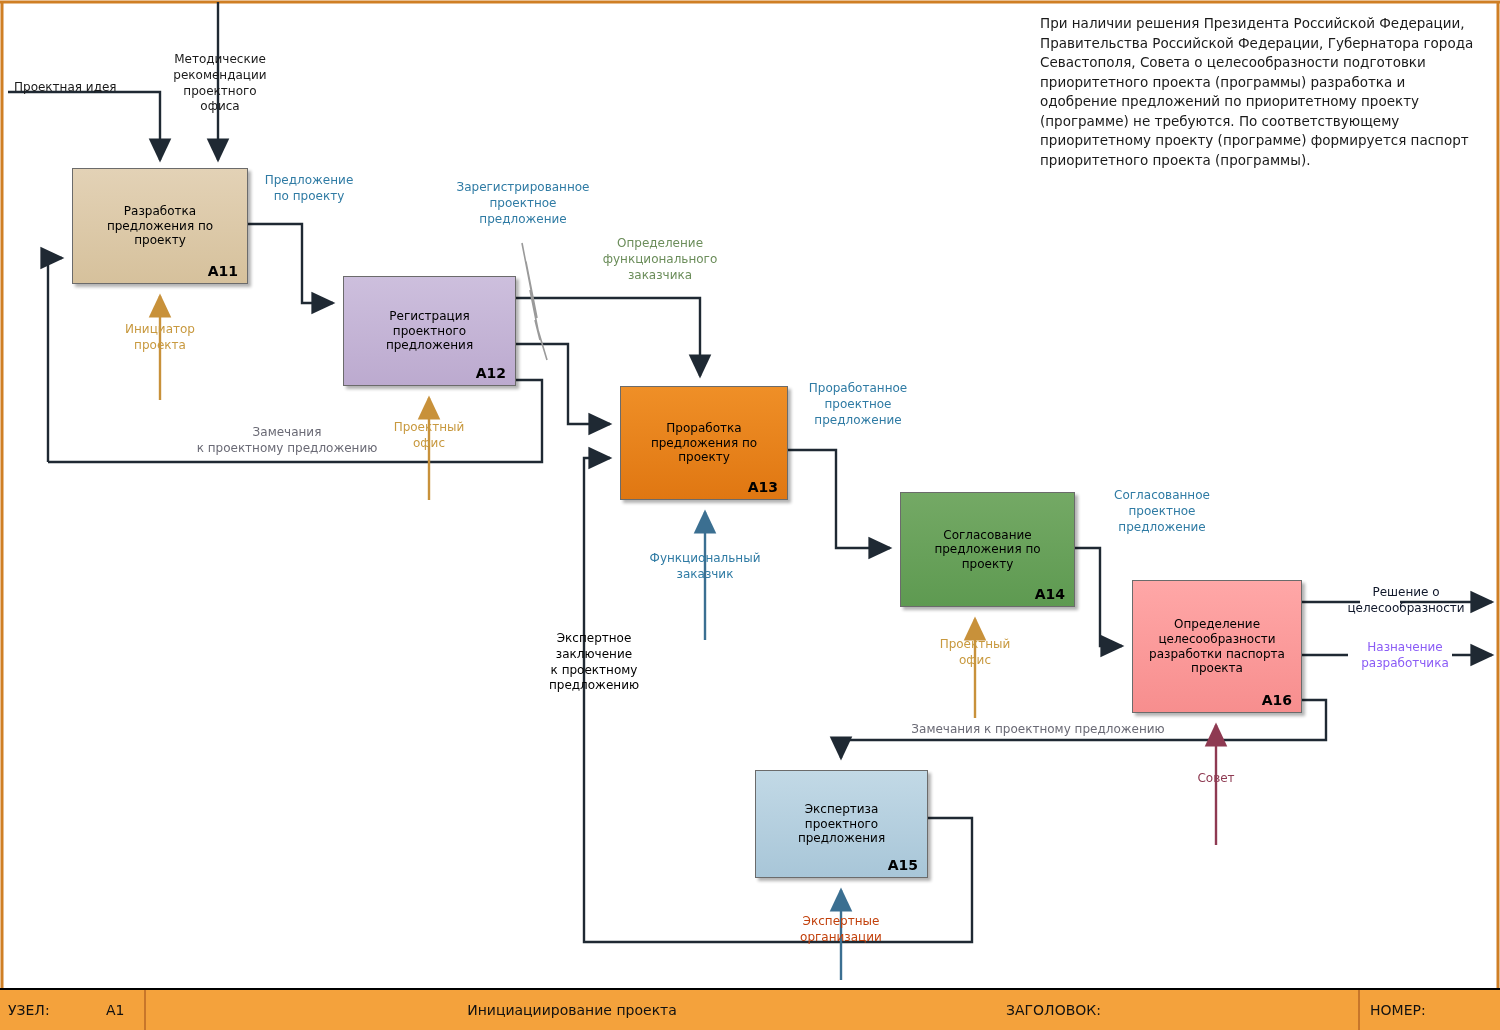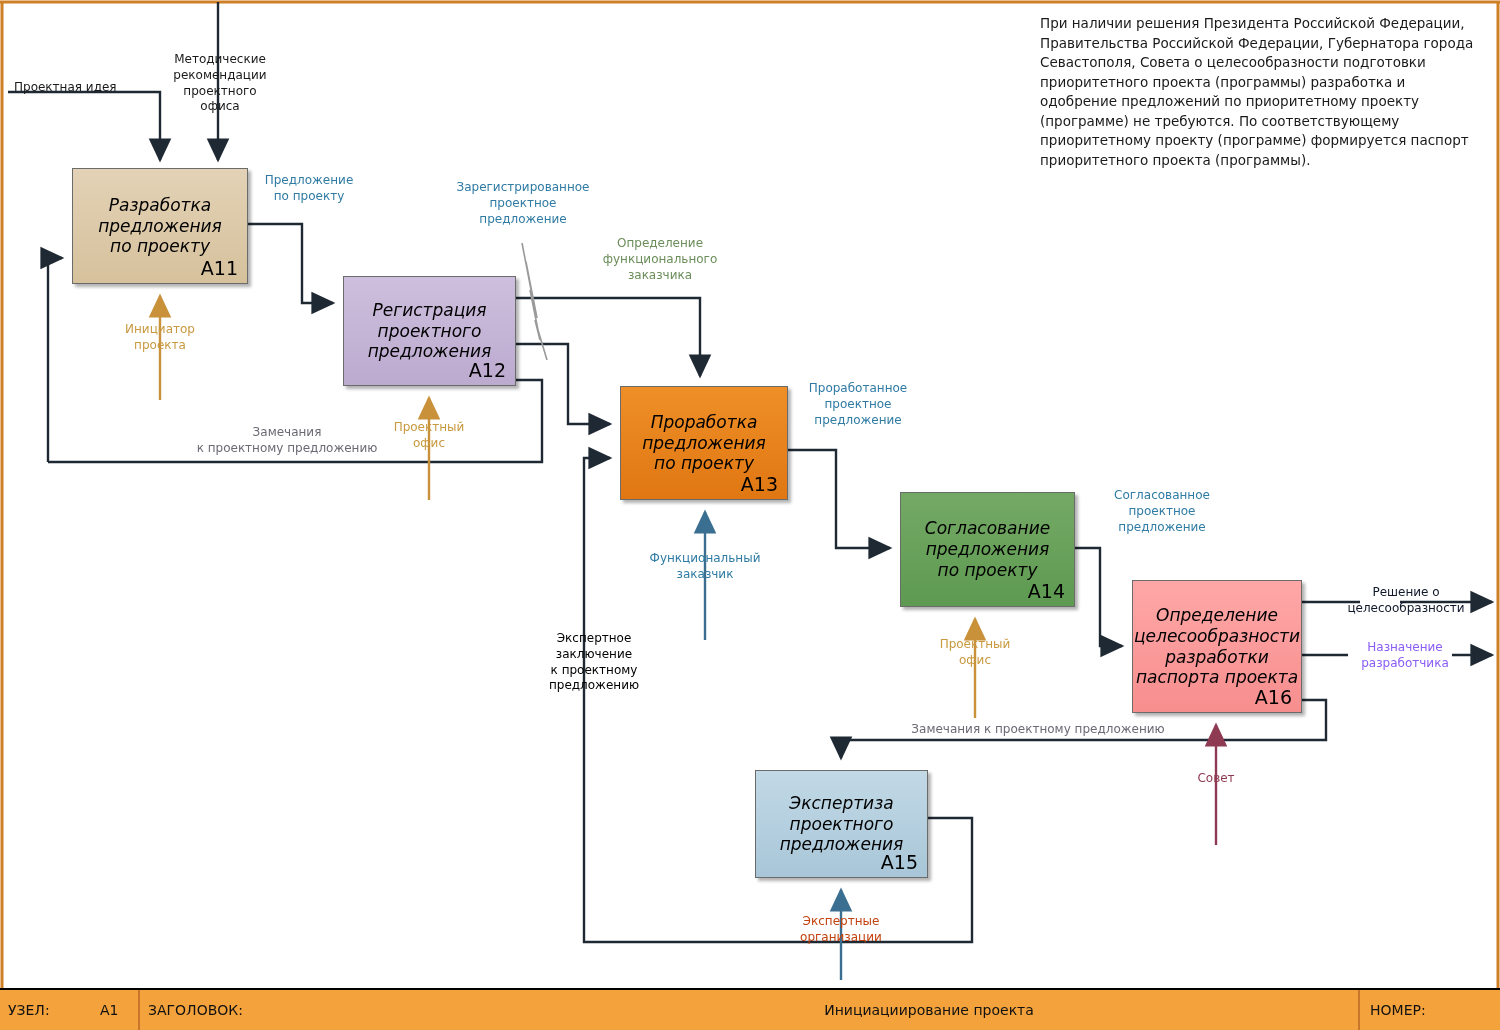--- a/index.html
+++ b/index.html
@@ -5,35 +5,35 @@
   html,body{margin:0;padding:0;background:#fff;}
   body{width:1500px;height:1030px;position:relative;overflow:hidden;
        font-family:"DejaVu Sans","Liberation Sans",sans-serif;}
   #canvas{position:absolute;inset:0;width:1500px;height:1030px;}
   svg#wires{position:absolute;left:0;top:0;width:1500px;height:1030px;pointer-events:none;}
 
   .box{position:absolute;box-sizing:border-box;border:1px solid #6b6b6b;
        box-shadow:3px 3px 3px rgba(0,0,0,0.30);
        display:flex;flex-direction:column;align-items:center;justify-content:center;
        text-align:center;color:#000;}
-  .box .title{font-size:17px;line-height:1.22;padding:0 16px;font-style:italic;}
-  .box .code{position:absolute;right:9px;bottom:4px;font-size:19px;}
+  .box .title{font-size:12px;line-height:1.22;padding:0 16px;}
+  .box .code{position:absolute;right:9px;bottom:4px;font-size:14px;font-weight:bold;}
 
   .lbl{position:absolute;font-size:12px;line-height:1.32;text-align:center;white-space:pre-line;}
 
   .note{position:absolute;font-size:13.5px;line-height:1.45;color:#1a1a1a;text-align:left;}
 
   
   #footer{position:absolute;left:0;bottom:0;width:1500px;height:40px;
           background:#f4a23c;border-top:2px solid #000000;display:flex;align-items:center;}
   #footer .cell{height:100%;display:flex;align-items:center;font-size:14px;color:#111;
                 box-sizing:border-box;}
   #footer .sep{width:2px;height:100%;background:#c8762a;}
   .f-uzel{padding-left:8px;width:100px;}
-  .f-uzelval{width:38px;}
+  .f-uzelval{width:38px;margin-left:6px;}
   .f-zag{padding-left:8px;flex:0 0 auto;width:360px;}
   .f-title{flex:1 1 auto;justify-content:center;}
   .f-nomer{padding-left:10px;width:140px;}
 
   
   #frameline{position:absolute;left:0;top:988px;width:1500px;height:2px;background:#cf7f24;}
 </style>
 </head>
 <body>
 
@@ -199,19 +199,19 @@
 целесообразности</div>
 
   <div class="lbl" style="left:1340px;top:640px;width:130px;color:#8b5cf6;">Назначение
 разработчика</div>
 
   <div id="frameline"></div>
   <div id="footer">
     <div class="cell f-uzel">УЗЕЛ:</div>
     <div class="cell f-uzelval">A1</div>
     <div class="sep"></div>
+    <div class="cell f-title">Инициациирование проекта</div>
     <div class="cell f-zag">ЗАГОЛОВОК:</div>
-    <div class="cell f-title">Инициациирование проекта</div>
     <div class="sep"></div>
     <div class="cell f-nomer">НОМЕР:</div>
   </div>
 
 </div>
 
 </body></html>

